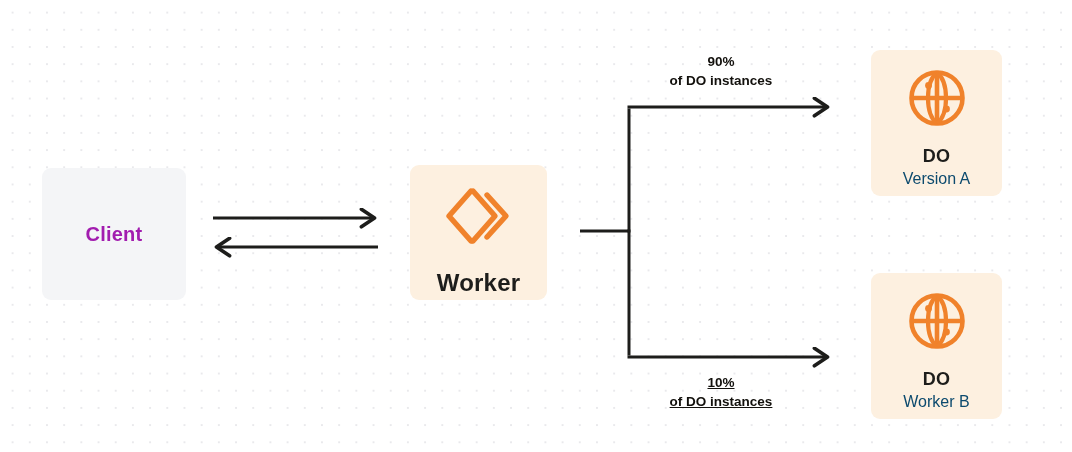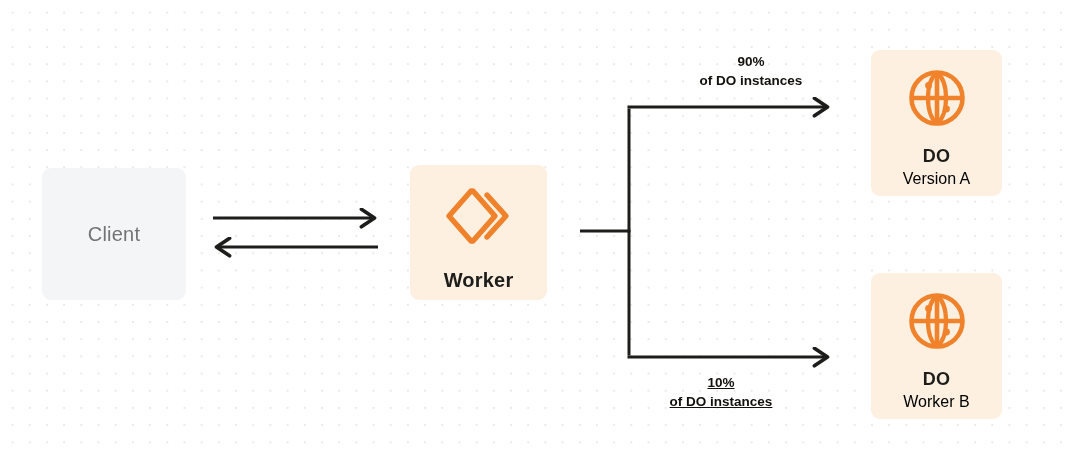--- a/index.html
+++ b/index.html
@@ -41,39 +41,39 @@
   }
   #client-node {
     left: 42px;
     top: 168px;
     width: 144px;
     height: 132px;
     background-color: #f4f5f7;
   }
   #client-label {
     font-size: 20px;
-    font-weight: normal;
-    color: #737373;
+    font-weight: bold;
+    color: #a21caf;
     letter-spacing: 0.2px;
   }
   #worker-node {
     left: 410px;
     top: 165px;
     width: 137px;
     height: 135px;
     background-color: #fdf0e0;
     justify-content: flex-start;
     padding-top: 22px;
   }
   #worker-logo {
     width: 66px;
     height: 58px;
   }
   #worker-label {
-    font-size: 20px;
+    font-size: 24px;
     font-weight: bold;
     color: #1d1d1b;
     margin-top: 20px;
     letter-spacing: 0.2px;
   }
   .do-node {
     left: 871px;
     width: 131px;
     height: 146px;
     background-color: #fdf0e0;
@@ -89,34 +89,34 @@
   .do-title {
     font-size: 18px;
     font-weight: bold;
     color: #1d1d1b;
     margin-top: 13px;
     letter-spacing: 0.2px;
   }
   .do-sub {
     font-size: 16px;
     font-weight: normal;
-    color: #000000;
+    color: #0c4a6e;
     margin-top: 3px;
   }
   .edge-label {
     position: absolute;
     text-align: center;
     font-size: 13.5px;
     font-weight: bold;
     color: #12100c;
     line-height: 19px;
     width: 240px;
   }
   #label-top {
-    left: 631px;
+    left: 601px;
     top: 52px;
   }
   #label-bottom {
     left: 601px;
     top: 373px;
     text-decoration: underline;
   }
   .edge-label .pct { display: block; }
   .edge-label .desc { display: block; }
 </style>

